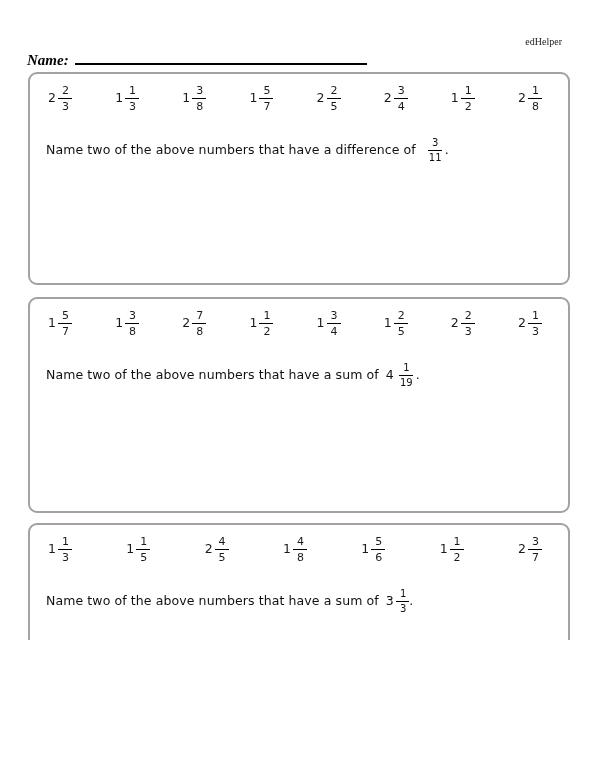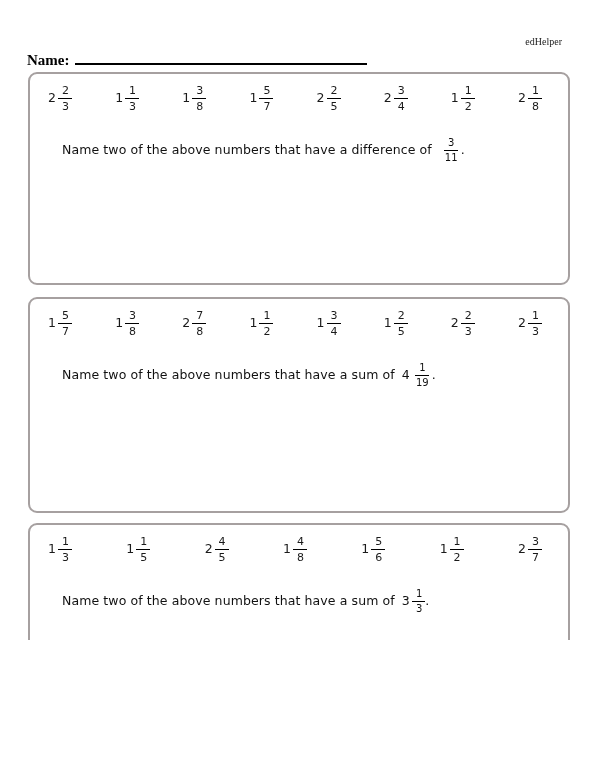--- a/index.html
+++ b/index.html
@@ -15,20 +15,21 @@
   .brand {
     position:absolute; top:36px; right:38px;
     font-family:"Liberation Serif", serif;
     font-size:10px; color:#222;
   }
   .name-row {
     position:absolute; top:52px; left:27px;
     font-family:"Liberation Serif", serif;
     font-weight:bold; font-size:15px; color:#000;
     white-space:nowrap;
+    font-style:italic;
   }
   .name-line {
     display:inline-block;
     width:292px; height:13px;
     border-bottom:2px solid #000;
     margin-left:6px;
   }
   .boxes {
     position:absolute; top:72px; left:28px; width:542px;
   }
@@ -58,21 +59,21 @@
     display:inline-flex;
     flex-direction:column;
     align-items:center;
     font-size:11px;
     line-height:1;
   }
   .frac .num { padding:0 3px 2px 4px; border-bottom:1px solid #000; }
   .frac .den { padding:2px 3px 0 4px; }
   .question {
     margin-top:26px;
-    padding-left:32px;
+    padding-left:16px;
     font-size:12.5px;
     color:#111;
     letter-spacing:0.1px;
   }
   .question .mixed { margin-left:3px; }
   .question .whole { font-size:12.5px; }
   .question .frac { font-size:10px; }
 </style>
 </head>
 <body>

